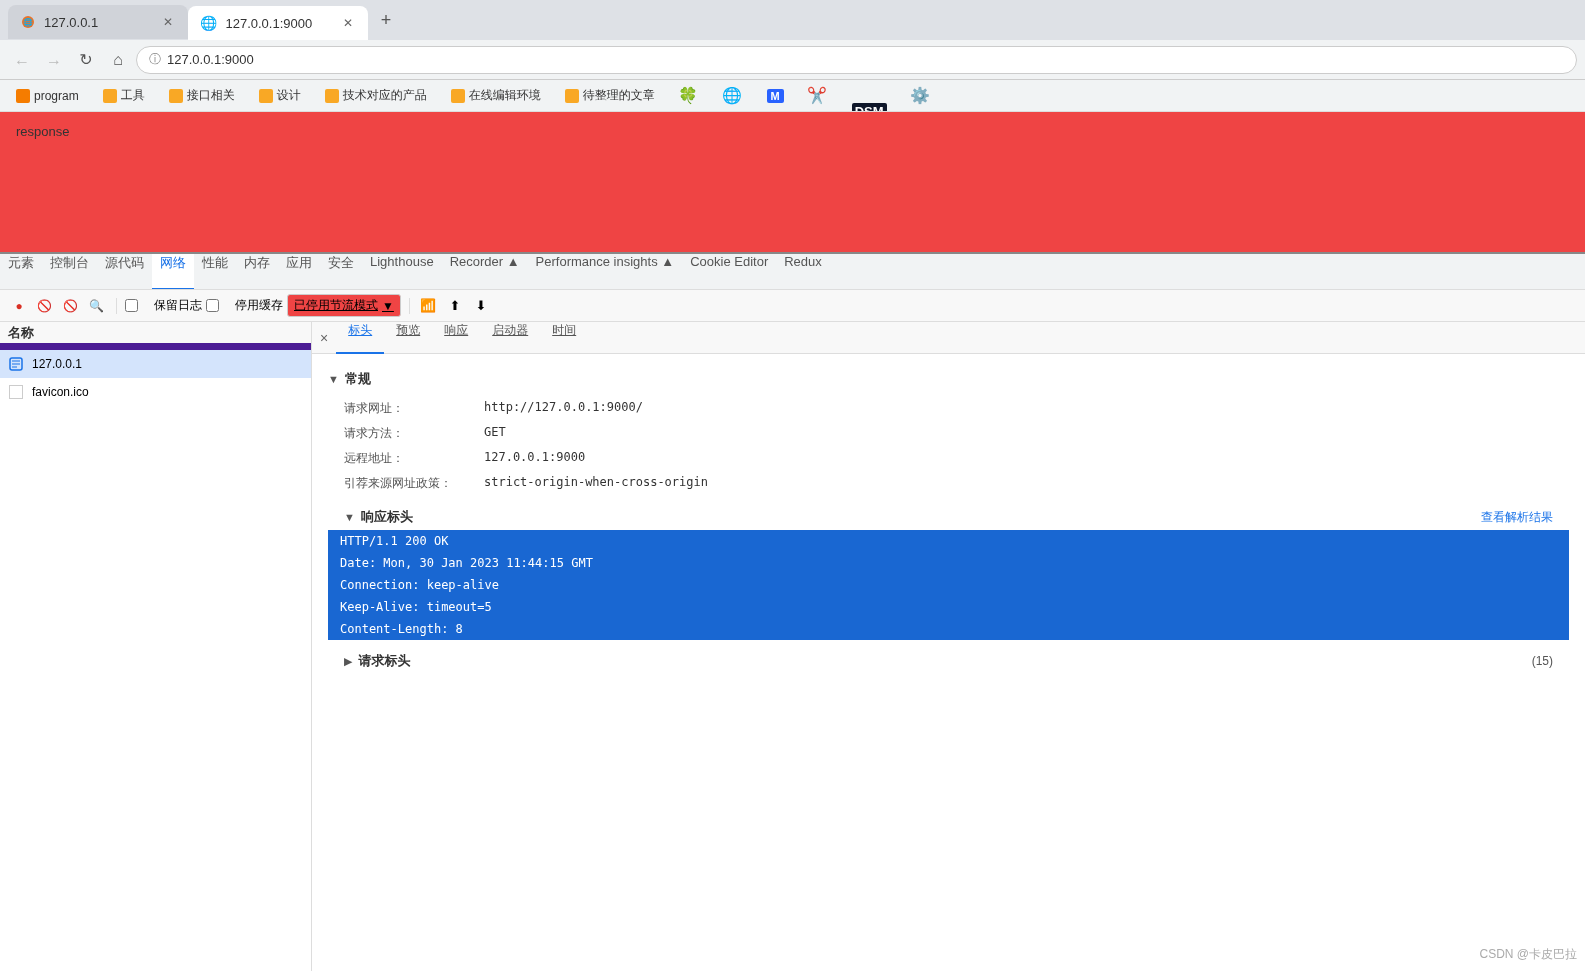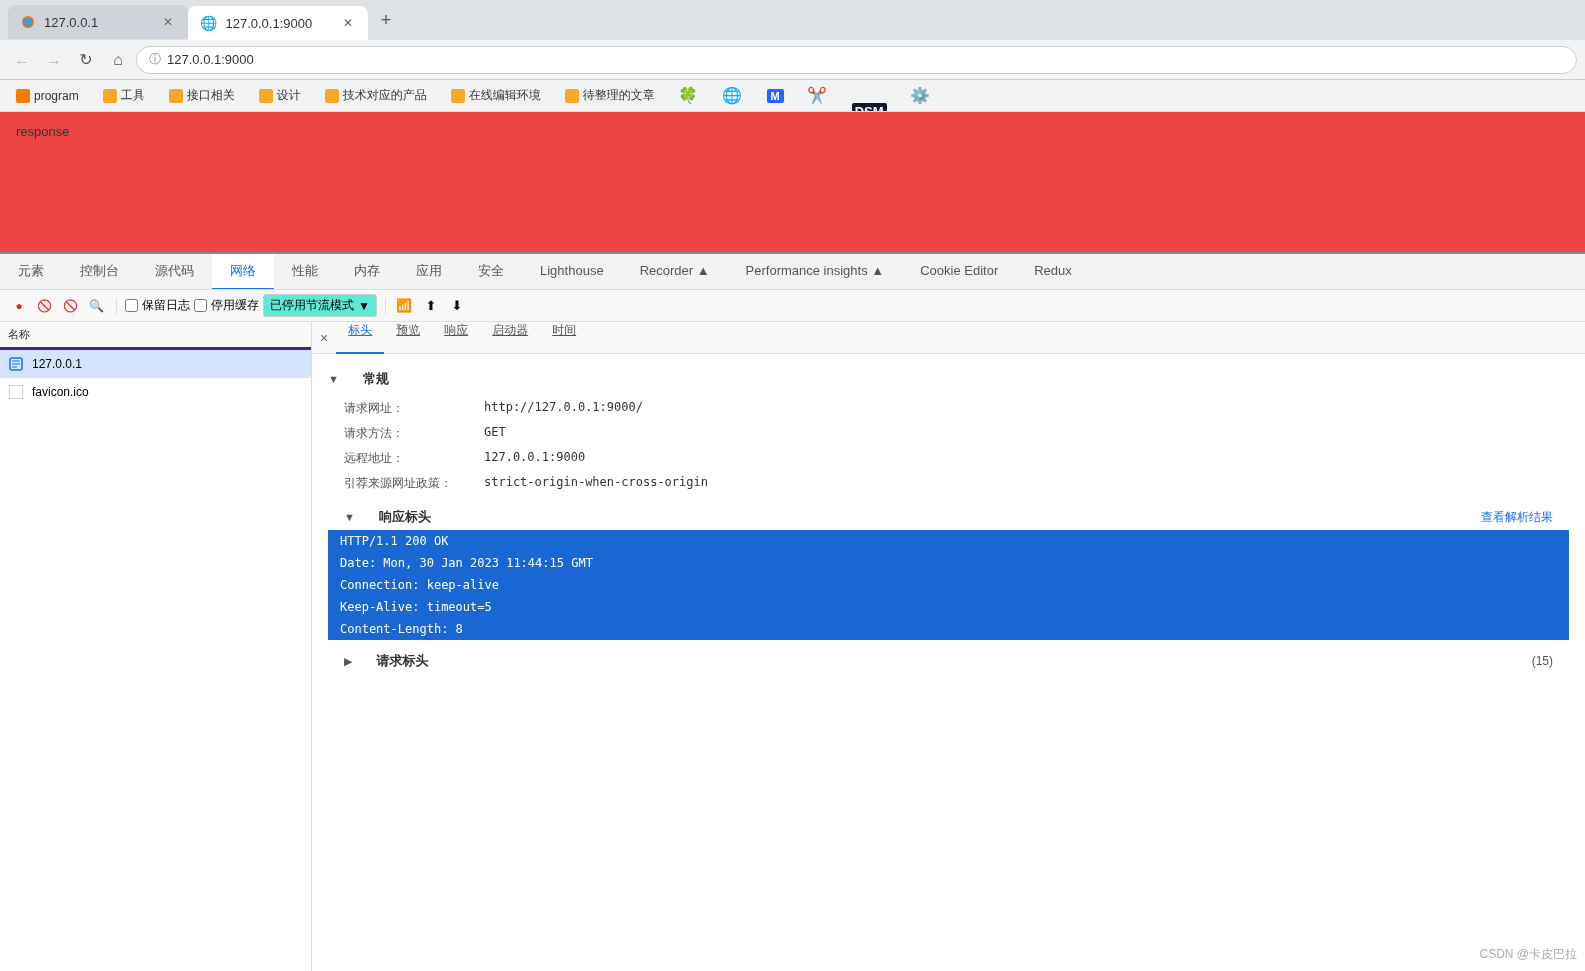--- a/index.html
+++ b/index.html
@@ -24,53 +24,53 @@
     .bookmark-icon { width: 14px; height: 14px; border-radius: 2px; display: inline-block; }
     .bookmark-icon.orange { background: #f57c00; }
     .bookmark-icon.yellow { background: #f9a825; }
 
     
     .page-content { background: #ef4444; padding: 12px 16px; height: 140px; font-size: 13px; color: #333; }
 
     
     .devtools { background: #fff; border-top: 2px solid #888; height: calc(971px - 40px - 40px - 32px - 140px); display: flex; flex-direction: column; }
     .devtools-tabs { display: flex; align-items: center; height: 36px; background: #f1f3f4; border-bottom: 1px solid #ddd; overflow-x: hidden; }
-    .devtools-tab { padding: 0 18px; height: 36px; display: flex; align-items: center; cursor: pointer; font-size: 13px; color: #555; white-space: nowrap; border-bottom: 2px solid transparent; }
+    .devtools-tab { padding: 0 8px; height: 36px; display: flex; cursor: pointer; font-size: 13px; color: #555; white-space: nowrap; border-bottom: 2px solid transparent; }
     .devtools-tab.active { color: #1a73e8; border-bottom: 2px solid #1a73e8; background: #fff; }
 
     
     .network-toolbar { display: flex; align-items: center; height: 32px; background: #f8f8f8; border-bottom: 1px solid #ddd; padding: 0 8px; gap: 4px; }
     .toolbar-btn { width: 22px; height: 22px; display: flex; align-items: center; justify-content: center; border-radius: 3px; cursor: pointer; font-size: 14px; }
     .toolbar-btn.active { color: #d93025; }
     .toolbar-separator { width: 1px; height: 16px; background: #ddd; margin: 0 4px; }
-    .toolbar-checkbox { display: flex; align-items: center; gap: 4px; font-size: 12px; cursor: pointer; }
+    .toolbar-checkbox { display: flex; align-items: center; gap: 16px; font-size: 12px; cursor: pointer; }
     .toolbar-checkbox input { cursor: pointer; }
-    .toolbar-select { display: flex; align-items: center; gap: 4px; font-size: 12px; padding: 2px 6px; border: 1px solid #ccc; border-radius: 3px; background: #5eead4; cursor: pointer; }
+    .toolbar-select { display: flex; align-items: center; gap: 4px; font-size: 12px; padding: 2px 6px; border: 1px solid #ccc; border-radius: 3px; background: #ef4444; cursor: pointer; text-decoration: underline; }
     .toolbar-icon-btn { display: flex; align-items: center; justify-content: center; width: 22px; height: 22px; cursor: pointer; border-radius: 3px; font-size: 13px; }
 
     
     .network-panel { display: flex; flex: 1; overflow: hidden; }
     .network-sidebar { width: 312px; border-right: 1px solid #ddd; overflow-y: auto; }
-    .network-header { display: flex; align-items: center; height: 28px; background: #f8f8f8; border-bottom: 3px solid #4c1d95; padding: 0 8px; font-size: 11px; font-weight: 400; color: #333; }
+    .network-header { display: flex; align-items: center; height: 28px; background: #f8f8f8; border-bottom: 7px solid #4c1d95; padding: 0 8px; font-size: 13px; font-weight: 700; color: #333; }
     .network-item { display: flex; align-items: center; height: 28px; padding: 0 8px; cursor: pointer; font-size: 12px; gap: 8px; }
     .network-item.selected { background: #d4e4fc; }
     .network-item-icon { width: 16px; height: 16px; display: flex; align-items: center; justify-content: center; }
     .fav-icon-placeholder { width: 14px; height: 14px; border: 1px solid #ccc; background: #fff; }
 
     
     .details-panel { flex: 1; display: flex; flex-direction: column; overflow: hidden; }
     .details-tab-bar { display: flex; align-items: center; height: 32px; background: #f8f8f8; border-bottom: 1px solid #ddd; padding: 0 8px; gap: 0; }
     .details-close { margin-right: 8px; cursor: pointer; color: #666; font-size: 14px; }
     .details-tab { padding: 0 12px; height: 32px; display: flex; align-items: flex-start; cursor: pointer; font-size: 12px; color: #555; border-bottom: 2px solid transparent; text-decoration: underline; }
     .details-tab.active { color: #1a73e8; border-bottom: 2px solid #1a73e8; }
 
     .details-content { flex: 1; overflow-y: auto; padding: 8px 16px; }
     .section-header { display: flex; align-items: center; gap: 6px; margin: 8px 0; cursor: pointer; }
     .section-toggle { color: #555; font-size: 11px; }
-    .section-title { font-weight: 600; font-size: 13px; color: #333; margin-left: 18px; }
+    .section-title { font-weight: 600; font-size: 13px; color: #333; }
     .detail-row { display: flex; align-items: flex-start; padding: 4px 16px; font-size: 12px; }
     .detail-label { color: #555; min-width: 140px; }
     .detail-value { color: #333; font-family: monospace; word-break: break-all; }
     .status-dot { display: inline-block; width: 10px; height: 10px; border-radius: 50%; background: #34a853; margin-right: 4px; vertical-align: middle; }
 
     
     .response-header-section { margin-top: 8px; }
     .response-header-title-row { display: flex; align-items: center; justify-content: space-between; padding: 4px 16px; }
     .view-parsed { font-size: 12px; color: #1a73e8; cursor: pointer; }
 

